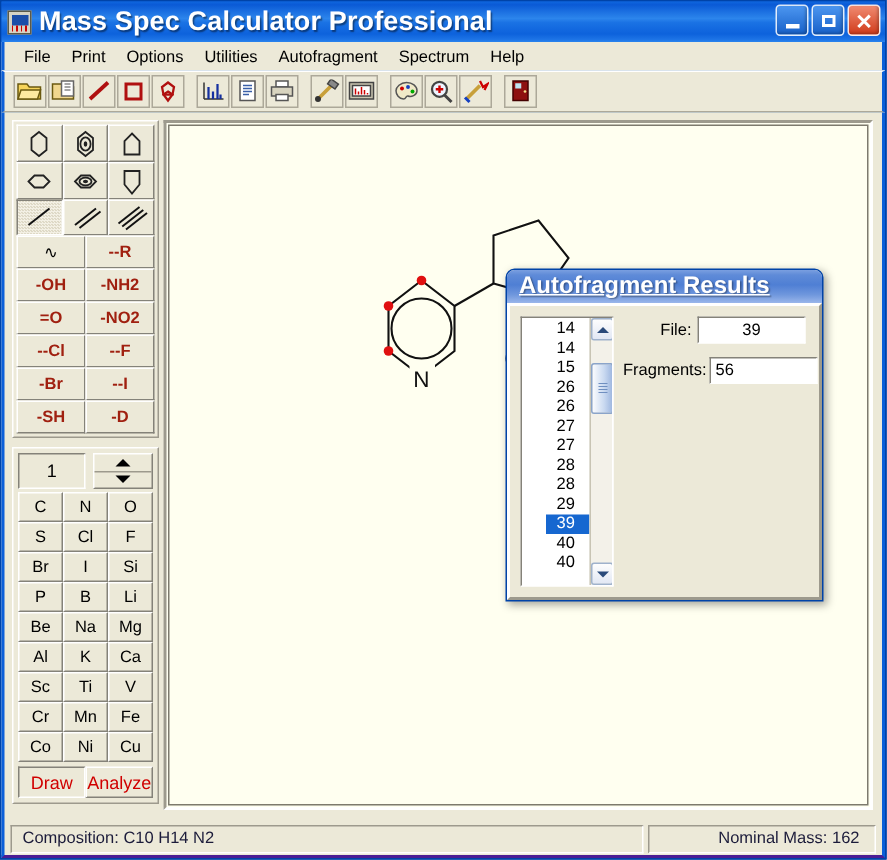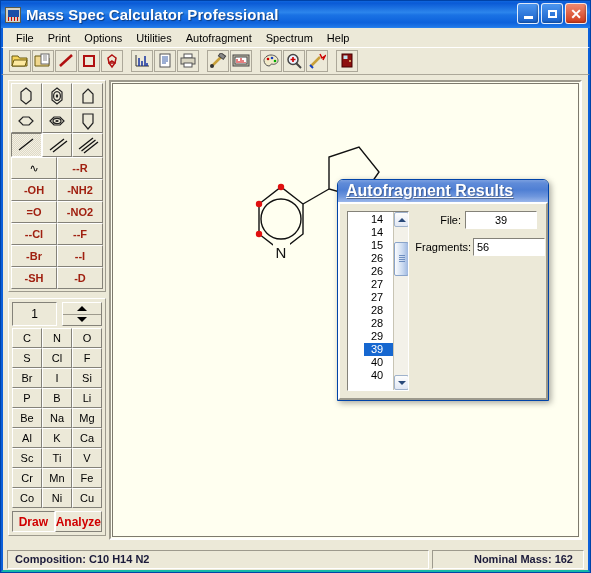--- a/index.html
+++ b/index.html
@@ -40,21 +40,21 @@
   #title-icon::before {
     content: ""; position: absolute; left: 2px; top: 2px;
     width: 11px; height: 7px; background: #1b4ea8;
   }
   #title-icon::after {
     content: ""; position: absolute; left: 2px; top: 9px;
     width: 11px; height: 4px;
     background: repeating-linear-gradient(to right, #c00 0 1px, transparent 1px 3px);
   }
   #title-text {
-    color: #fff; font-weight: bold; font-size: 15px;
+    color: #fff; font-weight: bold; font-size: 18px;
     text-shadow: 1px 1px 1px rgba(0,0,0,0.45);
     letter-spacing: 0.1px;
     white-space: nowrap;
   }
   #win-buttons {
     position: absolute; right: 3px; top: 2px;
     display: flex; gap: 2px;
   }
   .win-btn {
     width: 22px; height: 21px;
@@ -169,21 +169,21 @@
   .spin-half { flex: 1; display: flex; align-items: center; justify-content: center; }
   .spin-half:first-child { border-bottom: 1px solid #9d9a8d; }
   .tri-up { width:0;height:0;border-left:5px solid transparent;border-right:5px solid transparent;border-bottom:5px solid #000;}
   .tri-dn { width:0;height:0;border-left:5px solid transparent;border-right:5px solid transparent;border-top:5px solid #000;}
 
   #mode-row { display: flex; margin-top: 3px; }
   .mode-btn {
     flex: 1; height: 21px;
     border: 1px solid; border-color: #fff #848279 #848279 #fff;
     background: #ece9d8;
-    color: #d00000; font-weight: bold; font-size: 12px;
+    color: #d00000; font-weight: normal; font-size: 12px;
     display: flex; align-items: center; justify-content: center;
   }
   .mode-btn.pressed { border-color: #848279 #fff #fff #848279; }
 
   
   #canvas-wrap {
     flex: 1 1 auto;
     margin: 5px 6px 8px 3px;
     border: 2px solid;
     border-color: #9d9a8d #fff #fff #9d9a8d;
@@ -307,25 +307,24 @@
     font-size: 11px; color: #000;
     display: flex; align-items: center; justify-content: center;
   }
 
   
   #status-bar {
     height: 24px; flex: 0 0 24px;
     background: #ece9d8;
     border-left: 2px solid #0b5fd9;
     border-right: 2px solid #0b5fd9;
-    border-bottom: 2px solid #14b8a6;
+    border-bottom: 2px solid #4c1d95;
     display: flex; align-items: center;
     padding: 2px 4px;
     gap: 3px;
-    font-weight: bold;
   }
   .status-pane {
     height: 19px;
     border: 1px solid; border-color: #9d9a8d #fff #fff #9d9a8d;
     display: flex; align-items: center;
     padding: 0 7px;
     font-size: 11px; color: #1b1b3a;
   }
   #status-left { flex: 1 1 auto; }
   #status-right { flex: 0 0 152px; justify-content: flex-end; padding-right: 10px; text-align: right; }

